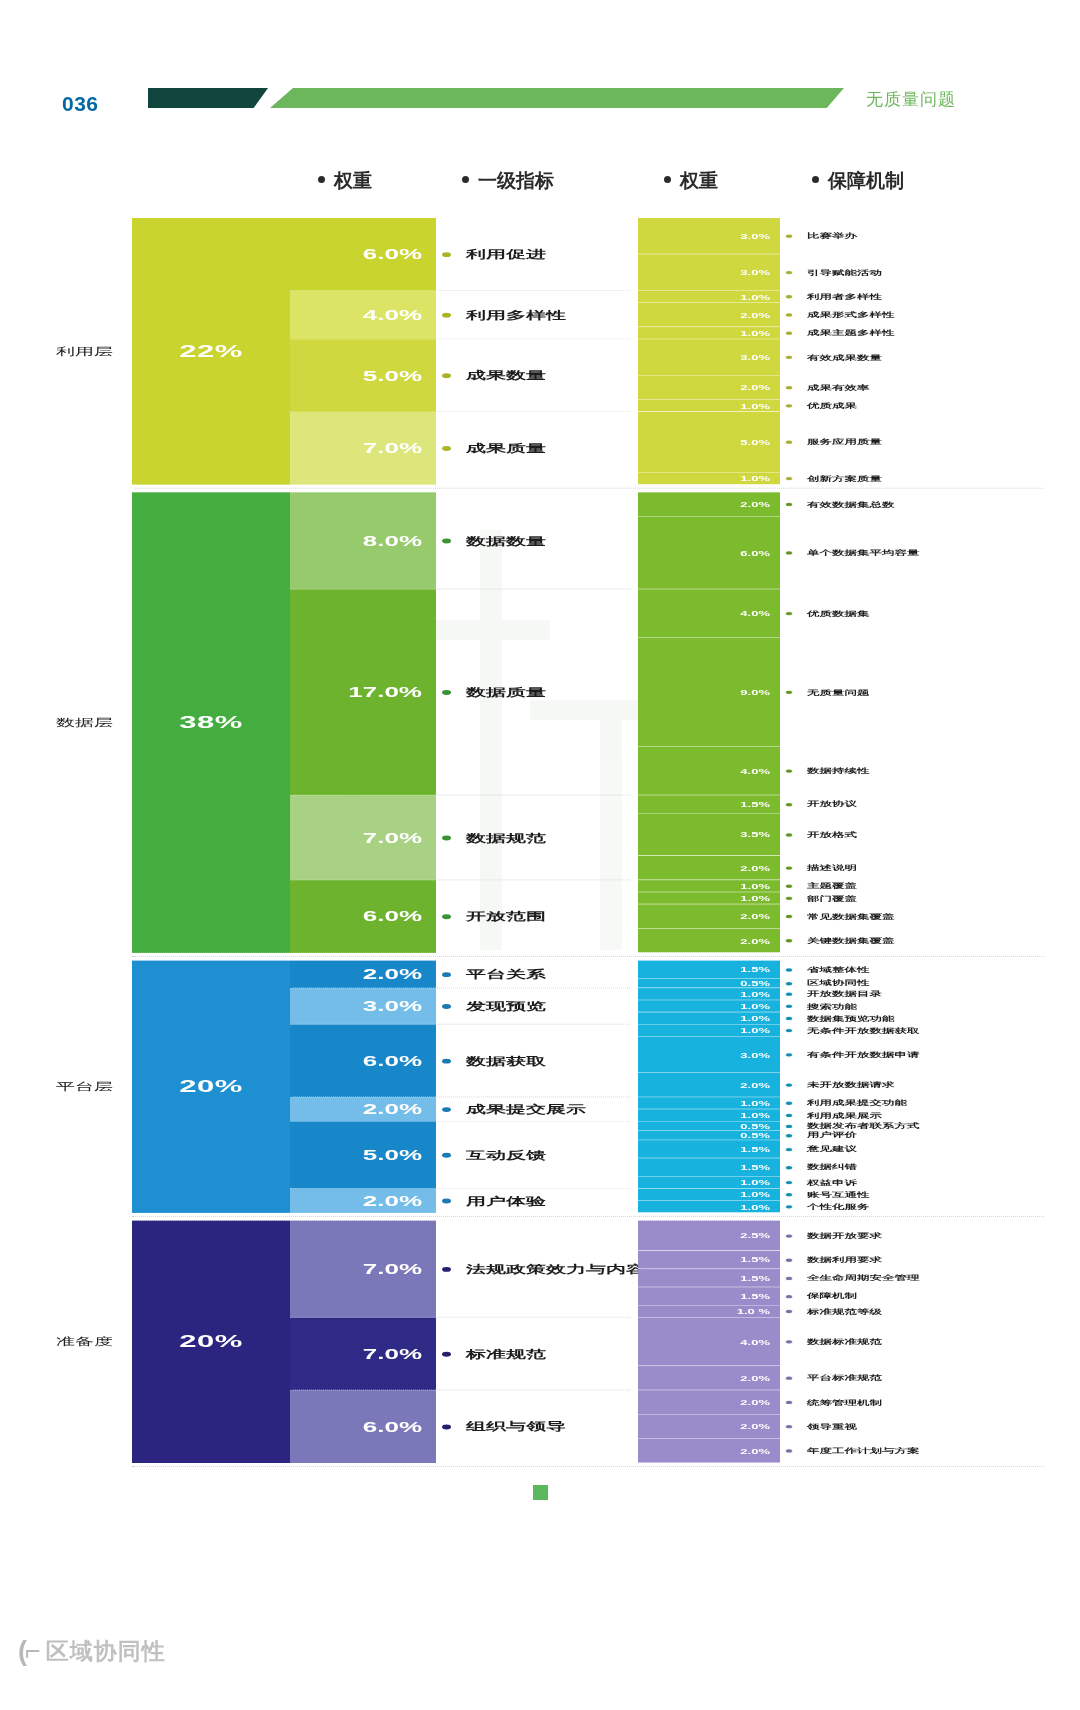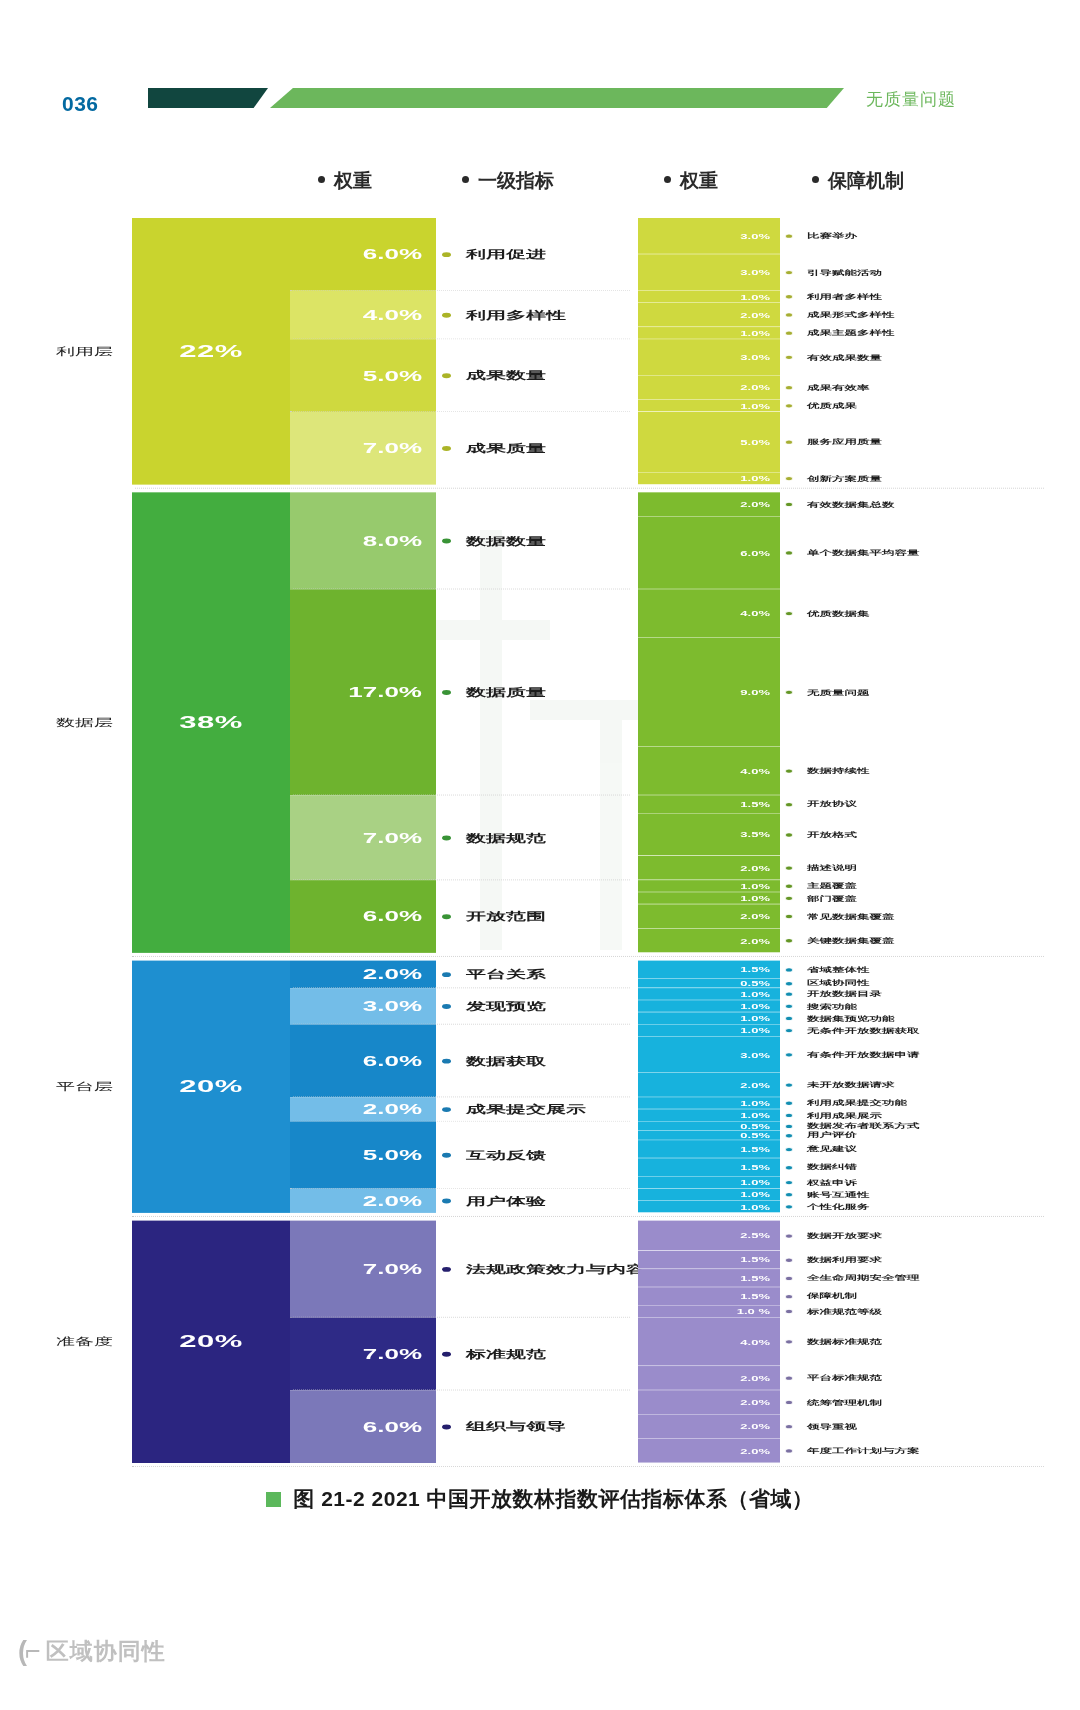--- a/index.html
+++ b/index.html
@@ -715,20 +715,19 @@
               <div class="s-sep"></div>
             </div>
           </div>
         </div>
         <div class="layer-rule"></div>
       </div>
     </div>
 
   <div class="caption">
     <div class="sq"></div>
-    <div class="txt">图 21-2  2021 中国开放数林指数评估指标体系（省域）</div>
   </div>
 
   <div class="wm">
     <div class="glyph">(⌐</div>
     <div class="wtxt">区域协同性</div>
   </div>
 </div>
 
 </body></html>

